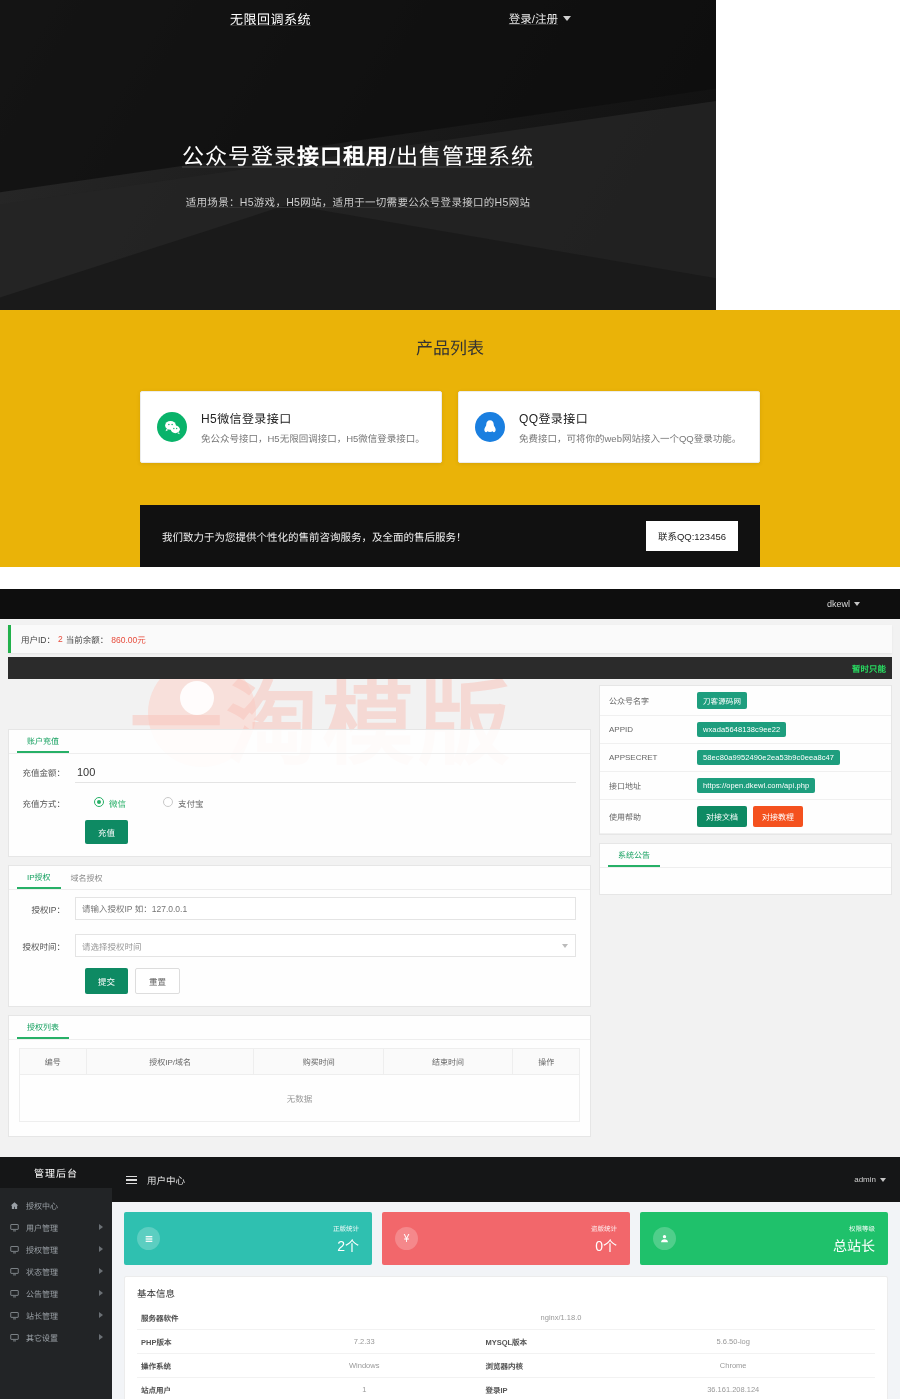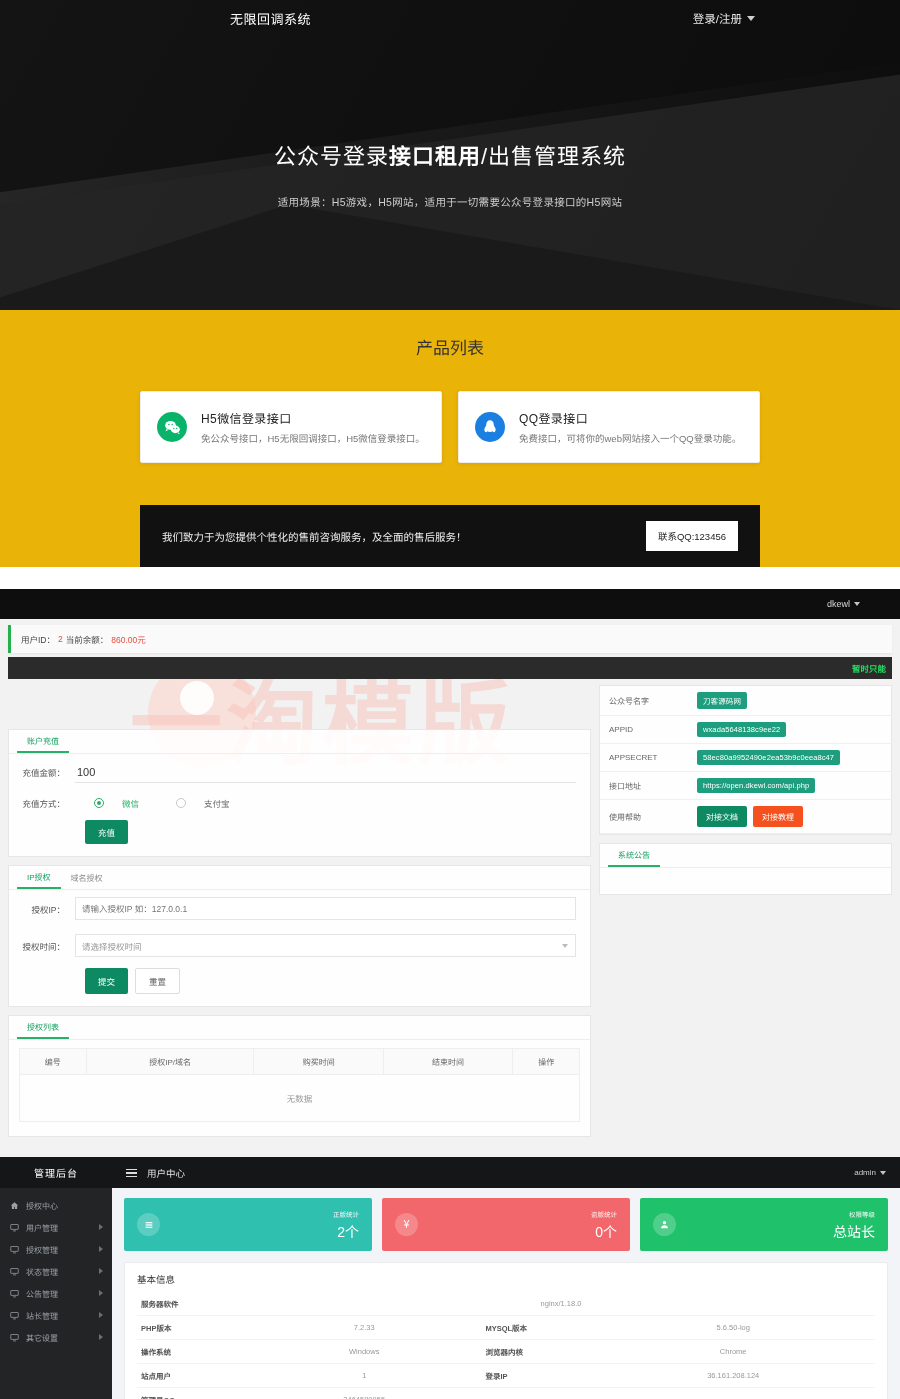--- a/index.html
+++ b/index.html
@@ -10,24 +10,25 @@
     background: #fff;
     color: #333;
   }
   body { width: 900px; overflow-x: hidden; }
 
   
   .site { width: 900px; background: #fff; }
 
   .hero {
     position: relative;
-    width: 900px;
+    width: 716px;
     height: 310px;
     background: #121212;
     overflow: hidden;
+    text-decoration: underline;
   }
   .hero .shape-a {
     position: absolute; left: 0; top: 0; width: 900px; height: 310px;
     background: linear-gradient(120deg, #2a2a2a 0%, #1b1b1b 40%, #0a0a0a 100%);
   }
   .hero .shape-b {
     position: absolute; left: 0; top: 0; width: 900px; height: 310px;
     background: #242424;
     clip-path: polygon(0 66%, 100% 24%, 100% 100%, 0 100%);
     opacity: .85;
@@ -209,21 +210,21 @@
     display: flex; align-items: center; padding: 0 6px;
     font-size: 8.5px; color: #999; position: relative; background: #fff;
   }
   .select-box .arrow {
     position: absolute; right: 7px;
     width: 0; height: 0;
     border-left: 3px solid transparent; border-right: 3px solid transparent;
     border-top: 4px solid #bbb;
   }
   .radios { display: flex; align-items: center; gap: 18px; font-size: 8.5px; color: #666; }
-  .radio { display: flex; align-items: center; gap: 18px; cursor: pointer; padding-left: 19px; }
+  .radio { display: flex; align-items: flex-start; gap: 5px; cursor: pointer; padding-left: 19px; }
   .radio .dot {
     width: 10px; height: 10px; border-radius: 50%;
     border: 1px solid #c9c9c9; display: inline-block; position: relative; background: #fff;
   }
   .radio.on .dot { border-color: #27b067; }
   .radio.on .dot::after {
     content: ""; position: absolute; left: 2px; top: 2px;
     width: 4px; height: 4px; border-radius: 50%; background: #27b067;
   }
   .radio.on span { color: #27b067; }
@@ -300,21 +301,21 @@
   .adm-item .ic { width: 10px; display: flex; justify-content: center; }
   .adm-item .lbl { flex: 1; }
   .adm-item .chev {
     width: 0; height: 0;
     border-top: 3px solid transparent; border-bottom: 3px solid transparent;
     border-left: 4px solid #6b7075;
   }
 
   .adm-main { flex: 1; display: flex; flex-direction: column; }
   .adm-top {
-    height: 31px; background: #151617;
+    height: 45px; background: #151617;
     display: flex; align-items: center; padding: 0 14px;
     color: #e4e4e4; font-size: 9.5px; gap: 10px;
   }
   .hamb { display: flex; flex-direction: column; gap: 2px; cursor: pointer; }
   .hamb i { display: block; width: 11px; height: 1.5px; background: #ddd; }
   .adm-top .sp { flex: 1; }
   .adm-top .who { font-size: 8px; color: #cfcfcf; display: flex; align-items: center; gap: 4px; }
 
   .adm-content { padding: 10px 12px; }
   .stats { display: flex; gap: 10px; }

